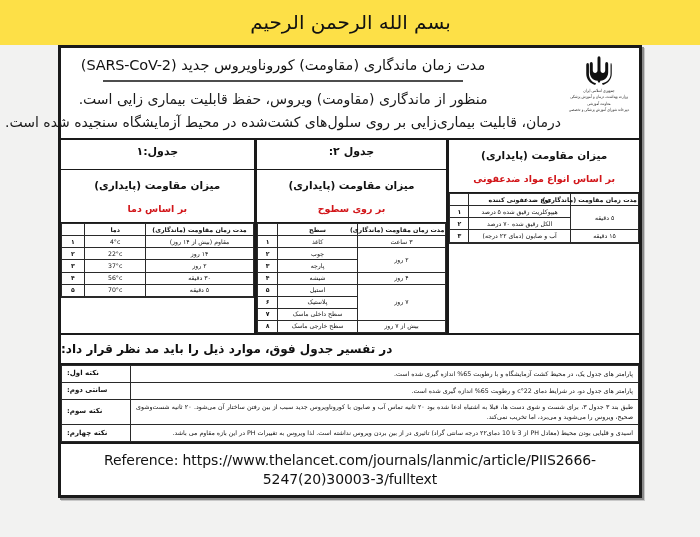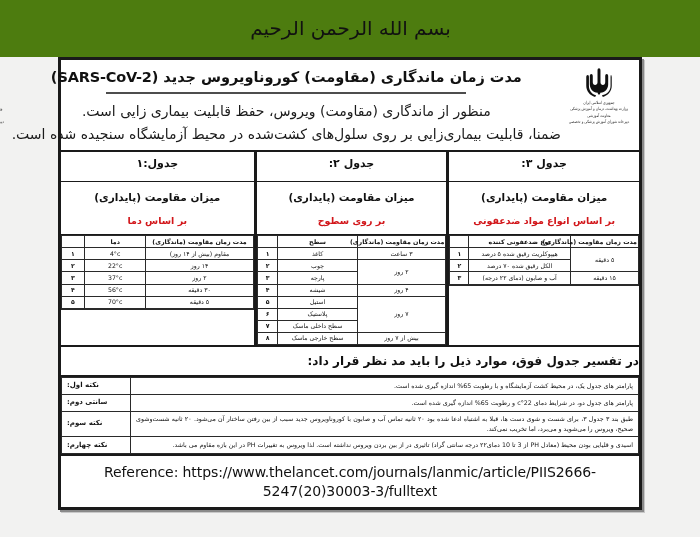--- a/index.html
+++ b/index.html
@@ -9,23 +9,23 @@
     font-family:"DejaVu Sans","Liberation Sans",sans-serif;
     overflow:hidden;
   }
   .page{
     position:relative;width:700px;height:537px;
     background:#f2f2f1;
     display:flex;flex-direction:column;align-items:center;
   }
   
   .bismillah-wrap{
-    height:57px;width:100%;
+    height:45px;width:100%;
     display:flex;align-items:center;justify-content:center;
-    background:#4d7c0f;
+    background:#fde047;
   }
   .bismillah{
     font-size:19px;color:#111;line-height:1;
     font-family:"DejaVu Sans","Liberation Sans",sans-serif;
     letter-spacing:-1px;
     transform:scaleX(1.05);
   }
   
   .poster{
     width:584px;background:#ffffff;
@@ -54,21 +54,21 @@
     color:#1d1d1d;text-align:center;white-space:nowrap;
     font-family:"DejaVu Sans",sans-serif;
   }
   .emblem-text div{transform:scaleY(1.25);}
   .title-col{
     flex:1 1 auto;display:flex;flex-direction:column;
     align-items:center;justify-content:flex-start;
     padding:6px 2px 0 2px;
   }
   .main-title{
-    font-size:14.5px;font-weight:bold;color:#111;
+    font-size:14.5px;font-weight:normal;color:#111;
     text-align:center;white-space:nowrap;letter-spacing:-.2px;
   }
   .title-rule{
     width:100%;max-width:360px;height:2px;background:#4d4d4d;
     margin:7px 0 6px 0;
   }
   .sub-line{
     font-size:14px;color:#1a1a1a;text-align:center;
     line-height:1.65;white-space:nowrap;
   }
@@ -108,21 +108,21 @@
   }
   .dtable th{font-weight:bold;font-size:6.3px;background:#fff;}
   .dtable .idx{width:13px;font-weight:bold;}
   .tcol-filler{flex:1 1 auto;border-top:1px solid #2a2a2a;min-height:6px;}
   
   .t1 .c-idx{width:12%;} .t1 .c-a{width:32%;} .t1 .c-b{width:56%;}
   .t2 .c-idx{width:11%;} .t2 .c-a{width:42%;} .t2 .c-b{width:47%;}
   .t3 .c-idx{width:10%;} .t3 .c-a{width:54%;} .t3 .c-b{width:36%;}
   
   .notes-title{
-    text-align:right;font-weight:bold;font-size:12px;color:#111;
+    text-align:left;font-weight:bold;font-size:12px;color:#111;
     padding:7px 0 7px 0;border-bottom:2px solid #1a1a1a;
   }
   .ntable{
     width:100%;border-collapse:collapse;table-layout:fixed;
   }
   .ntable td{
     border:1px solid #2a2a2a;padding:2.5px 5px;
     font-size:6.3px;color:#111;line-height:1.55;
     vertical-align:middle;
   }
@@ -168,21 +168,21 @@
           <div>وزارت بهداشت، درمان و آموزش پزشکی</div>
           <div>معاونت آموزشی</div>
           <div>دبیرخانه شورای آموزش پزشکی و تخصصی</div>
         </div>
       </div>
 
       <div class="title-col">
         <div class="main-title">مدت زمان ماندگاری (مقاومت) کوروناویروس جدید (SARS-CoV-2)</div>
         <div class="title-rule"></div>
         <div class="sub-line">منظور از ماندگاری (مقاومت) ویروس، حفظ قابلیت بیماری زایی است.</div>
-        <div class="sub-line">ضمنا، قابلیت بیماری‌زایی بر روی سلول‌های کشت‌شده در محیط آزمایشگاه سنجیده شده است.</div>
+        <div class="sub-line">درمان، قابلیت بیماری‌زایی بر روی سلول‌های کشت‌شده در محیط آزمایشگاه سنجیده شده است.</div>
       </div>
 
       <div class="emblem-col">
         <svg class="emblem" viewBox="0 0 100 108">
           <g fill="#111">
             <path d="M50 8 c-3 0 -5 3 -5 7 v40 c0 6 -4 9 -8 9 -5 0 -8 -4 -8 -10 V34 c0 -4 -2 -7 -5 -7 -3 0 -5 3 -5 7 v28 c0 16 11 28 26 28 h10 c15 0 26 -12 26 -28 V34 c0 -4 -2 -7 -5 -7 -3 0 -5 3 -5 7 v20 c0 6 -3 10 -8 10 -4 0 -8 -3 -8 -9 V15 c0 -4 -2 -7 -5 -7 z"></path>
             <path d="M12 30 c-3 0 -5 3 -5 7 v30 c0 18 12 33 30 38 l3 -6 C25 95 16 83 16 67 V37 c0 -4 -1 -7 -4 -7 z"></path>
             <path d="M88 30 c3 0 5 3 5 7 v30 c0 18 -12 33 -30 38 l-3 -6 c20 -4 29 -16 29 -32 V37 c0 -4 1 -7 4 -7 z"></path>
             <rect x="46" y="62" width="8" height="34" rx="3"></rect>
           </g>
@@ -193,21 +193,20 @@
           <div>معاونت آموزشی</div>
           <div>دبیرخانه شورای آموزش پزشکی و تخصصی</div>
         </div>
       </div>
 
     </div>
 
     <div class="tables-row">
 
       <div class="tcol">
-        <div class="tcol-head">جدول ۳:</div>
         <div class="tcol-sub">
           <div class="l1">میزان مقاومت (پایداری)</div>
           <div class="l2">بر اساس انواع مواد ضدعفونی</div>
         </div>
         <table class="dtable t3">
           <colgroup>
               <col class="c-b">
               <col class="c-a">
               <col class="c-idx">
             </colgroup>

